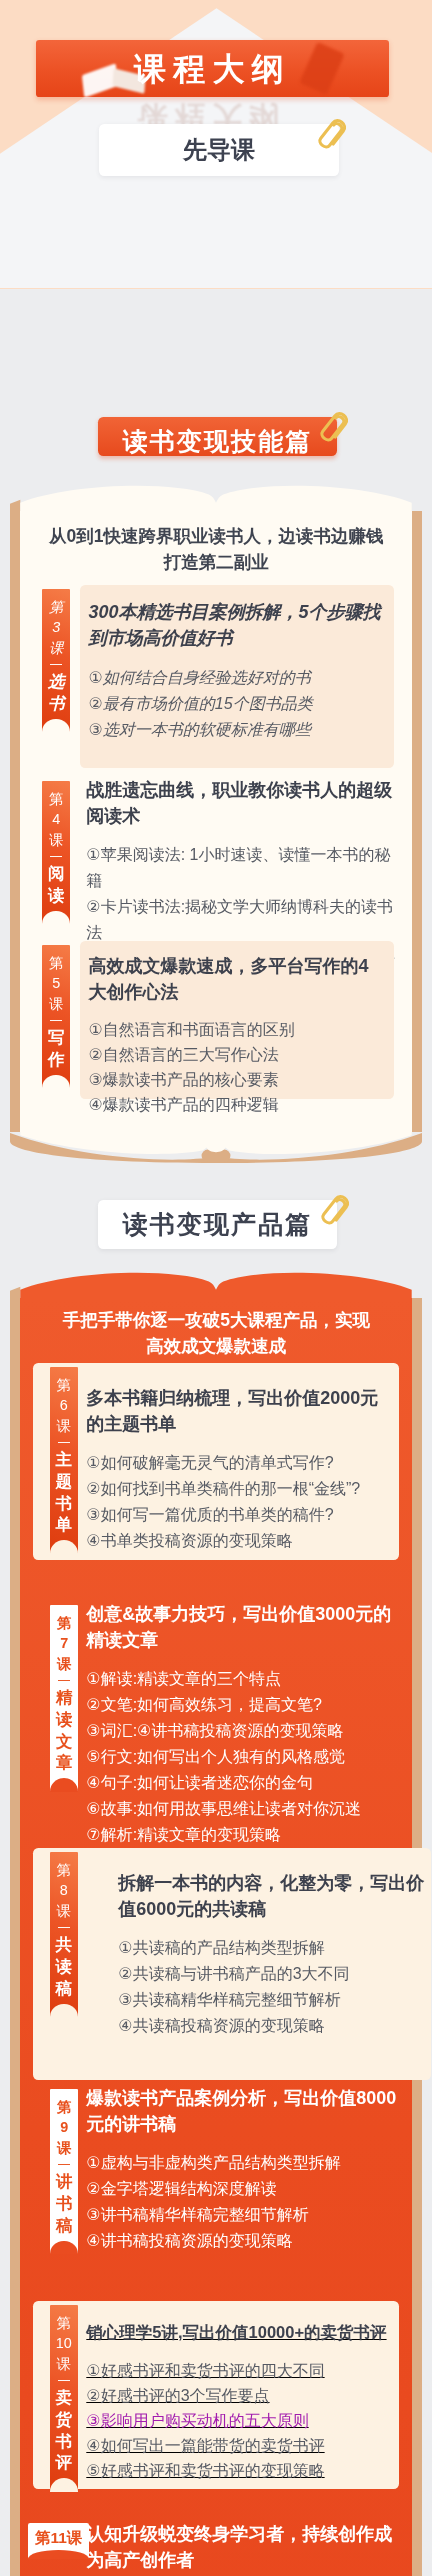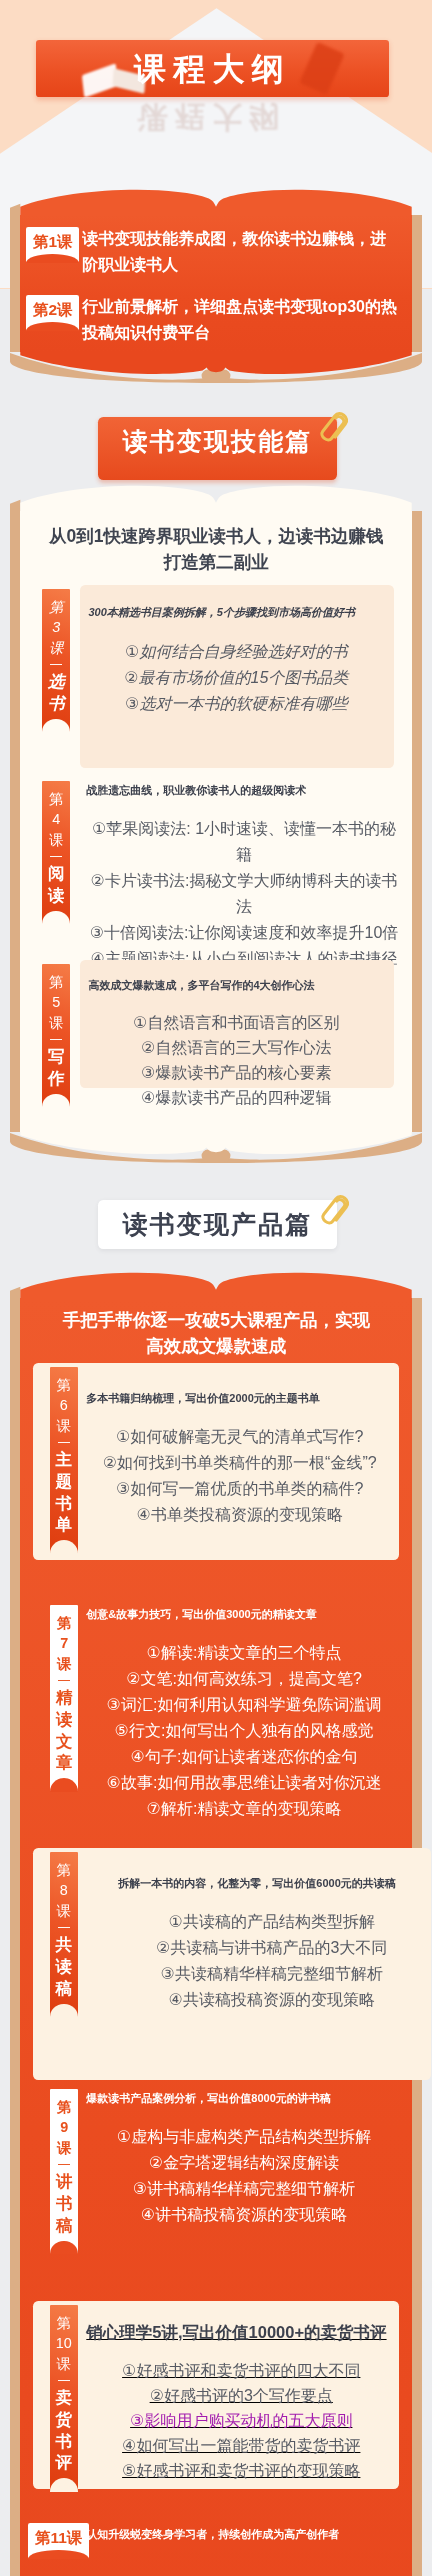--- a/index.html
+++ b/index.html
@@ -26,40 +26,40 @@
   .deco-book-left .p2{position:absolute;left:30px;top:7.2px;width:32px;height:17.5px;background:#f4f0ea;transform:skewY(10deg) rotate(4deg);border-radius:2.1px;}
   .deco-book-right{position:absolute;right:52px;top:6.2px;width:30px;height:45px;background:#dc3f16;border-radius:4.1px;
           transform:rotate(24deg);filter:blur(1.5px);opacity:.85;}
 
   
   .hdr{position:absolute;left:98px;width:239px;border-radius:5.2px;text-align:center;font-weight:700;
        font-family:"Liberation Serif","DejaVu Serif",serif;}
   .hdr.white{background:#fff;color:#3d4250;box-shadow:0 1.5px 4.1px rgba(60,60,80,.08);}
   .hdr.orange{background:linear-gradient(180deg,#f16436 0%,#e74a1d 100%);color:#fff;box-shadow:0 2.1px 4.1px rgba(230,68,24,.3);}
   .hdr-intro{top:124px;height:52px;font-size:24px;line-height:53px;left:99px;width:240px;}
-  .hdr-skills{top:417px;height:63px;font-size:25px;line-height:50px;letter-spacing:2.1px;font-family:Liberation Serif, serif;}
+  .hdr-skills{top:417px;height:39px;font-size:25px;line-height:50px;letter-spacing:2.1px;font-family:Liberation Serif, serif;}
   .hdr-products{top:1200px;height:49px;font-size:25px;line-height:50px;letter-spacing:2.1px;}
 
   
   .clip{position:absolute;width:24px;height:41px;}
   .clip svg{display:block;width:100%;height:100%;}
 
   
   .book{position:absolute;left:10.3px;width:412px;}
   .book svg{display:block;width:100%;}
   .bk-top{position:absolute;top:0;left:0;height:33px;}
   .bk-bottom{position:absolute;bottom:0;left:0;height:32px;}
   .bk-body{position:absolute;left:0;right:0;top:32px;bottom:31px;
            border-left:10.3px solid #dcae85;border-right:10.3px solid #dcae85;}
   .bk-orange .bk-body{background:linear-gradient(180deg,#ef5a2c 0%,#ea4c20 60%,#e8481e 100%);}
   .bk-cream .bk-body{background:#fffbf3;}
 
   
-  .ltitle{font-size:11px;font-weight:700;line-height:26px;color:#3d414d;margin:0 0 13.4px;}
-  .litem{font-size:16px;line-height:26px;color:#565a63;text-align:center;}
+  .ltitle{font-size:18px;font-weight:700;line-height:26px;color:#3d414d;margin:0 0 13.4px;}
+  .litem{font-size:16px;line-height:26px;color:#565a63;}
   .on-orange .ltitle,.on-orange .litem{color:#fff;}
   .intro-txt{position:absolute;left:36px;right:36px;text-align:center;font-weight:700;font-size:17.5px;line-height:26px;color:#3f4450;}
   .intro-txt.on-orange{color:#fff;}
 
   
   .brow{position:absolute;left:0;right:0;padding:0 23px 0 72px;}
   .brow-text{font-size:16px;line-height:26px;color:#fff;font-weight:600;}
 
   
   .hbadge{position:absolute;font-size:15.5px;font-weight:700;line-height:1;
@@ -99,42 +99,29 @@
   <div class="banner">
     <div class="deco-book-left">
         <i class="p1" style="display:block"></i>
         <i class="p2" style="display:block"></i>
       </div>
     <div class="deco-book-right"></div>
     <div class="banner-reflect">课程大纲</div>
     <div class="banner-title">课程大纲</div>
   </div>
 
-
-  <div class="book bk-orange" style="top:183px;height:200px;">
-    <svg class="bk-top" viewBox="0 0 800 64" preserveAspectRatio="none">
-      <path fill="#dcae85" d="M0,64 V48 L20,40 V64 Z M800,64 V40 L820,48 V64 Z"></path>
-      <path fill="#ef5a2c" d="M20,64 V46 C110,10 310,2 386,30 C393,33 397,39 400,46 C403,39 407,33 414,30 C490,2 690,10 780,46 V64 Z"></path>
-    </svg>
-    <div class="bk-body"></div>
-    <svg class="bk-bottom" viewBox="0 0 800 62" preserveAspectRatio="none">
-      <path fill="#dcae85" d="M0,4 C130,52 310,64 400,50 C490,64 670,52 800,4 L800,20 C800,40 680,62 400,62 C120,62 0,40 0,20 Z"></path>
-      <rect x="372" y="36" width="56" height="24" rx="12" fill="#dcae85"></rect>
-      <path fill="#e8481e" d="M20,0 H780 V8 C670,44 500,52 426,38 L418,32 C414,44 386,44 382,32 L374,38 C300,52 130,44 20,8 Z"></path>
-    </svg>
-
-    <div class="brow" style="top:43px;">
-      <span class="hbadge white" style="left:16px;top:1px;">第1课</span>
-      <div class="brow-text">读书变现技能养成图，教你读书边赚钱，进阶职业读书人</div>
-    </div>
-    <div class="brow" style="top:111px;">
-      <span class="hbadge white" style="left:16px;top:1px;">第2课</span>
-      <div class="brow-text">行业前景解析，详细盘点读书变现top30的热投稿知识付费平台</div>
-    </div>
-  </div>
+  <div class="hdr white hdr-intro">
+    <span>先导课</span>
+    <span class="clip" style="right:-6.2px;top:-11.3px;transform:rotate(38deg);">
+      <svg viewBox="0 0 46 80">
+          <path d="M14,26 C14,16 32,16 32,26 L32,62 C32,74 10,74 10,62 L10,24 C10,8 36,8 36,24 L36,56" fill="none" stroke="#ecbf52" stroke-width="6" stroke-linecap="round"></path>
+        </svg>
+    </span>
+  </div>
+
 
   <div class="hdr orange hdr-skills">
     <span>读书变现技能篇</span>
     <span class="clip" style="right:-10.3px;top:-11.3px;transform:rotate(38deg);">
       <svg viewBox="0 0 46 80">
           <path d="M14,26 C14,16 32,16 32,26 L32,62 C32,74 10,74 10,62 L10,24 C10,8 36,8 36,24 L36,56" fill="none" stroke="#ecbf52" stroke-width="6" stroke-linecap="round"></path>
         </svg>
     </span>
   </div>
 
@@ -175,21 +162,21 @@
         <span class="rdiv"></span>
         <span class="rlabel">阅读</span>
       </div>
       <div class="ltitle">战胜遗忘曲线，职业教你读书人的超级阅读术</div>
       <div class="litem">①苹果阅读法: 1小时速读、读懂一本书的秘籍</div>
       <div class="litem">②卡片读书法:揭秘文学大师纳博科夫的读书法</div>
       <div class="litem">③十倍阅读法:让你阅读速度和效率提升10倍</div>
       <div class="litem">④主题阅读法:从小白到阅读达人的读书捷径</div>
     </div>
 
-    <div class="lcard card2" style="top:481px;height:128px;">
+    <div class="lcard card2" style="top:462px;height:158px;">
       <div class="vribbon" style="left:-38px;--notch:#fffbf3;">
         <span class="rno">第5课</span>
         <span class="rdiv"></span>
         <span class="rlabel">写作</span>
       </div>
       <div class="lcontent" style="padding-top:12.4px;">
         <div class="ltitle" style="margin-bottom:11.3px;">高效成文爆款速成，多平台写作的4大创作心法</div>
         <div class="litem" style="line-height:25px;">①自然语言和书面语言的区别</div>
         <div class="litem" style="line-height:25px;">②自然语言的三大写作心法</div>
         <div class="litem" style="line-height:25px;">③爆款读书产品的核心要素</div>
@@ -236,21 +223,21 @@
 
     <div class="lplain" style="top:335px;">
       <div class="vribbon white" style="left:40px;--notch:#ea4c20;">
         <span class="rno">第7课</span>
         <span class="rdiv"></span>
         <span class="rlabel">精读文章</span>
       </div>
       <div class="ltitle">创意&amp;故事力技巧，写出价值3000元的精读文章</div>
       <div class="litem">①解读:精读文章的三个特点</div>
       <div class="litem">②文笔:如何高效练习，提高文笔?</div>
-      <div class="litem">③词汇:如何利用认知科学避免陈词滥调</div>
+      <div class="litem">③词汇:④讲书稿投稿资源的变现策略</div>
       <div class="litem">⑤行文:如何写出个人独有的风格感觉</div>
       <div class="litem">④句子:如何让读者迷恋你的金句</div>
       <div class="litem">⑥故事:如何用故事思维让读者对你沉迷</div>
       <div class="litem">⑦解析:精读文章的变现策略</div>
     </div>
 
     <div class="lcard card3" style="top:582px;height:232px;padding-left:32px;">
       <div class="vribbon" style="left:16.5px;--notch:#fdf2e2;">
         <span class="rno">第8课</span>
         <span class="rdiv"></span>

